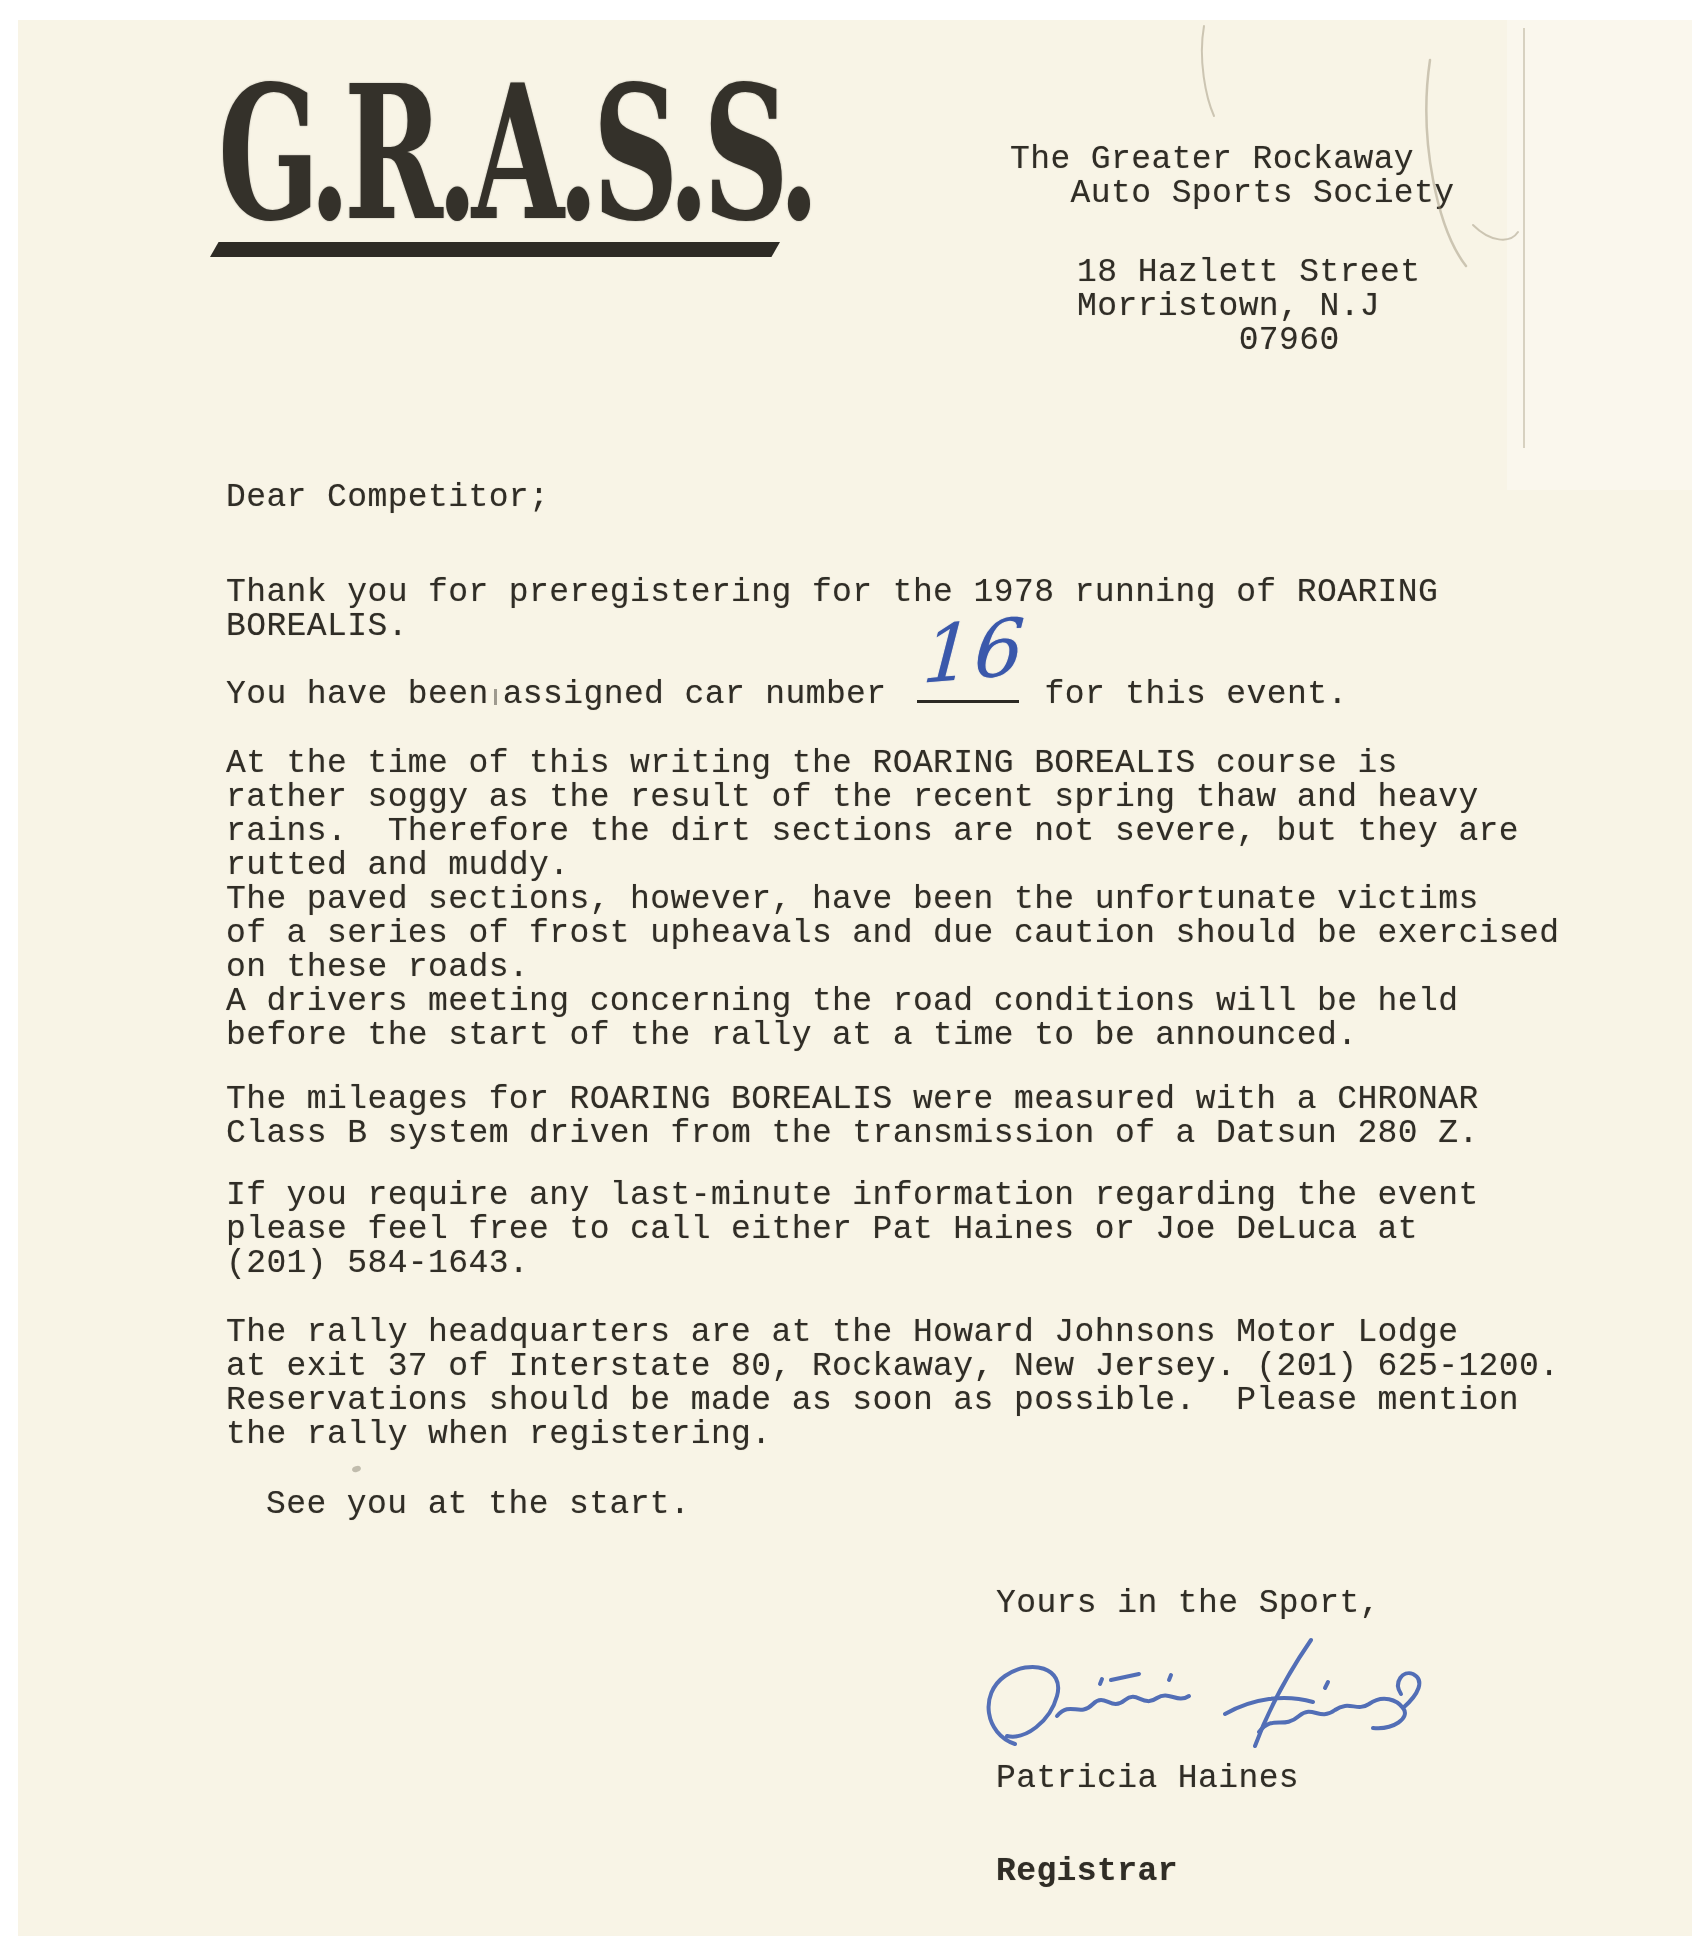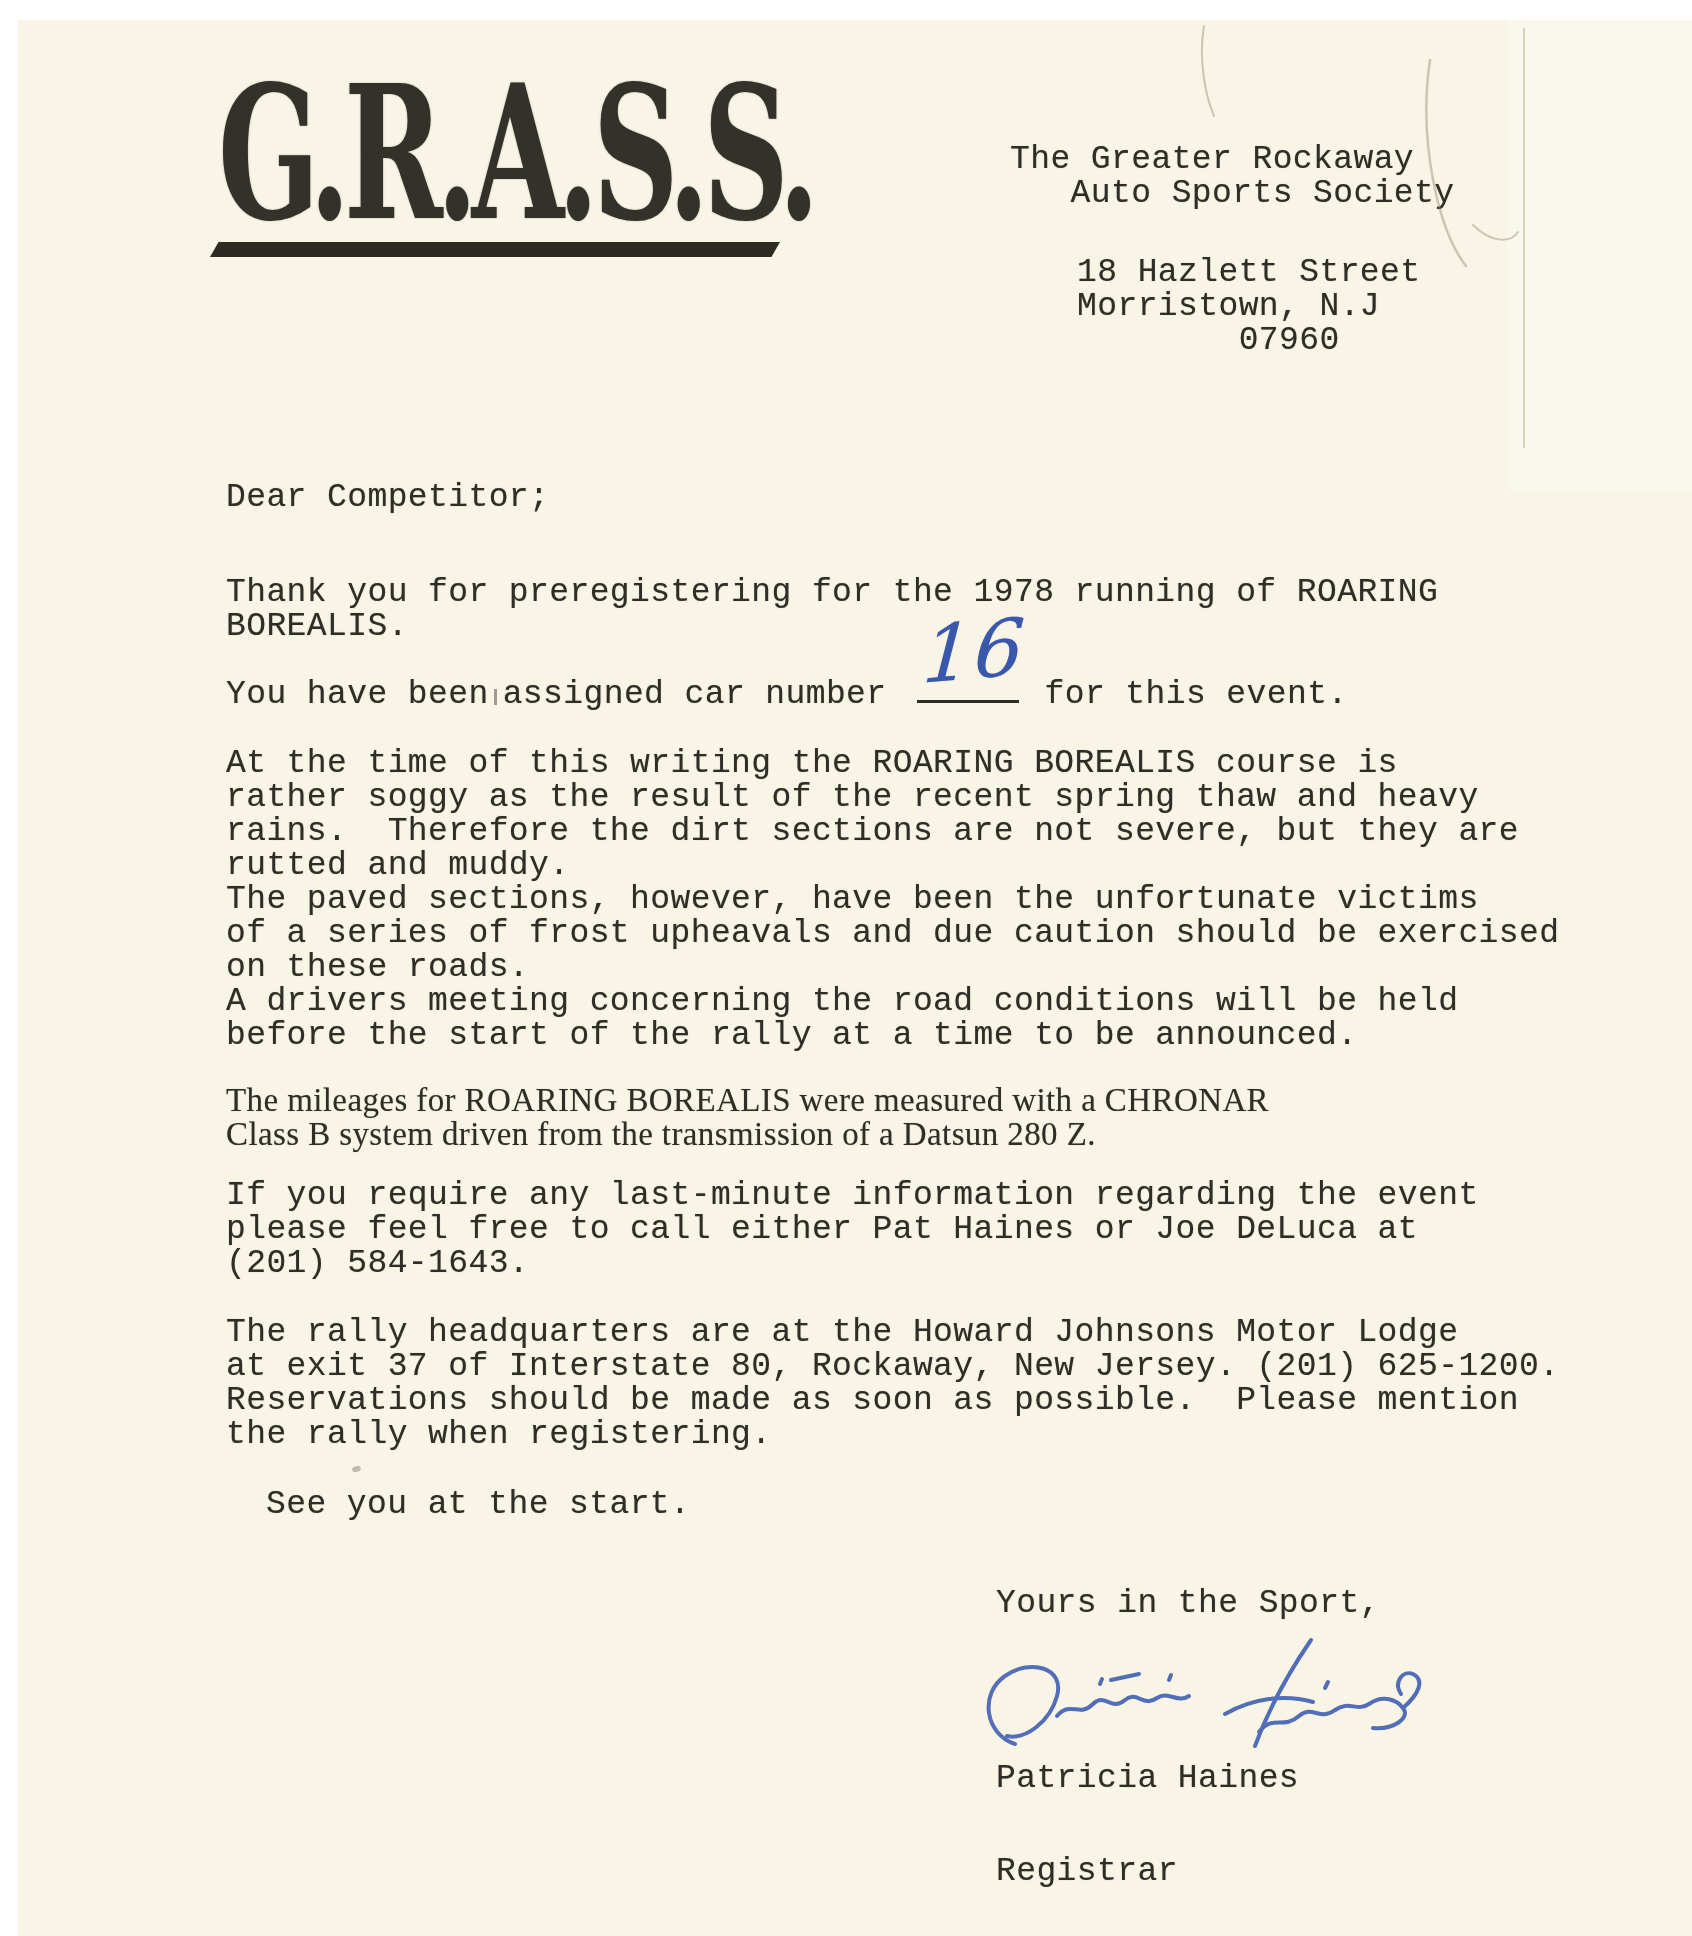--- a/index.html
+++ b/index.html
@@ -102,21 +102,21 @@
   <div class="typed" style="left:208px;top:727px;">At the time of this writing the ROARING BOREALIS course is
 rather soggy as the result of the recent spring thaw and heavy
 rains.  Therefore the dirt sections are not severe, but they are
 rutted and muddy.
 The paved sections, however, have been the unfortunate victims
 of a series of frost upheavals and due caution should be exercised
 on these roads.
 A drivers meeting concerning the road conditions will be held
 before the start of the rally at a time to be announced.</div>
 
-  <div class="typed" style="left:208px;top:1063px;font-family:Liberation Serif, serif;">The mileages for ROARING BOREALIS were measured with a CHRONAR
+  <div class="typed" style="left:208px;top:1063px;">The mileages for ROARING BOREALIS were measured with a CHRONAR
 Class B system driven from the transmission of a Datsun 280 Z.</div>
 
   <div class="typed" style="left:208px;top:1159px;">If you require any last-minute information regarding the event
 please feel free to call either Pat Haines or Joe DeLuca at
 (201) 584-1643.</div>
 
   <div class="typed" style="left:208px;top:1296px;">The rally headquarters are at the Howard Johnsons Motor Lodge
 at exit 37 of Interstate 80, Rockaway, New Jersey. (201) 625-1200.
 Reservations should be made as soon as possible.  Please mention
 the rally when registering.</div>
@@ -135,21 +135,21 @@
       <path d="M 338 8 C 316 40 296 76 282 114"></path>
       <path d="M 252 82 C 280 66 312 62 340 70"></path>
       <path d="M 286 100 C 300 82 310 98 326 84 C 340 72 346 90 362 78 C 376 68 384 80 396 72 C 410 62 424 68 430 76 C 438 86 420 98 400 96"></path>
       <path d="M 430 76 C 446 62 452 48 440 42 C 430 38 420 50 428 62"></path>
       <path d="M 352 56 l 3 -6"></path>
     </g>
   </svg>
 
   <div class="typed" style="left:978px;top:1742px;">Patricia Haines</div>
 
-  <div class="typed" style="left:978px;top:1835px;">Registrar</div>
+  <div class="typed" style="left:978px;top:1835px;font-weight:bold;">Registrar</div>
 
   <svg class="artifact-svg" width="1692" height="1936" viewBox="0 0 1692 1936">
     <g fill="none" stroke="rgba(150,140,115,.45)" stroke-width="2.5" stroke-linecap="round">
       <path d="M 1412 40 C 1400 120 1420 210 1448 246"></path>
       <path d="M 1186 6 C 1180 40 1188 78 1196 96" stroke-width="2"></path>
       <path d="M 1455 205 C 1472 222 1492 224 1500 212" stroke-width="2"></path>
     </g>
   </svg>
 
   <div class="smudge"></div>

